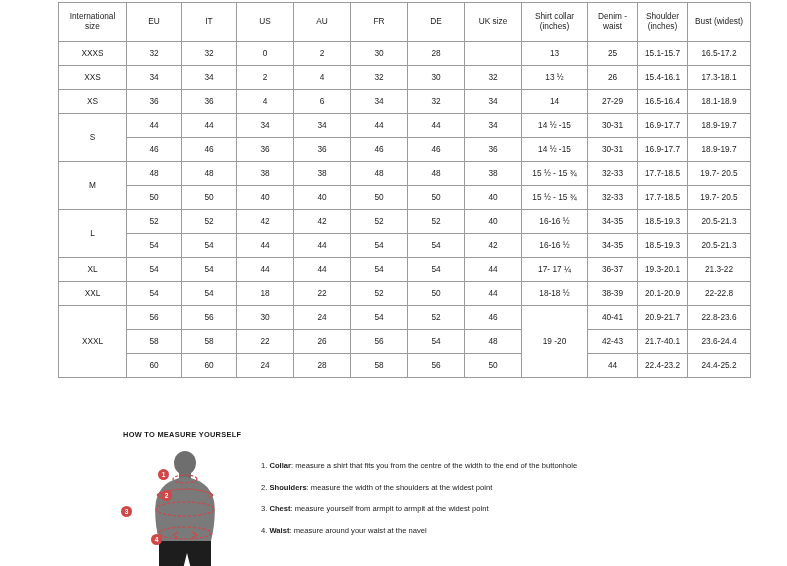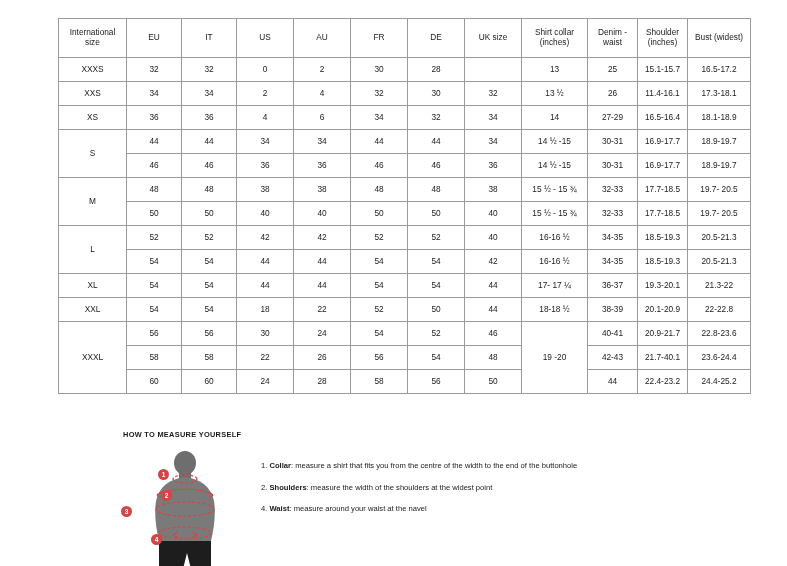--- a/index.html
+++ b/index.html
@@ -11,21 +11,21 @@
     width: 787px;
     height: 566px;
     font-family: "Liberation Sans", sans-serif;
     color: #1a1a1a;
     position: relative;
     overflow: hidden;
   }
   #size-table {
     position: absolute;
     left: 58px;
-    top: 18px;
+    top: 2px;
     width: 672px;
     border-collapse: collapse;
     table-layout: fixed;
   }
   #size-table td, #size-table th {
     border: 1px solid #9a9a9a;
     font-size: 8.3px;
     font-weight: normal;
     text-align: center;
     vertical-align: middle;
@@ -159,21 +159,21 @@
         <td>XXS</td>
         <td>34</td>
         <td>34</td>
         <td>2</td>
         <td>4</td>
         <td>32</td>
         <td>30</td>
         <td>32</td>
         <td>13 ½</td>
         <td>26</td>
-        <td>11.4-16.1</td>
+        <td>15.4-16.1</td>
         <td>17.3-18.1</td>
       </tr>
       <tr>
         <td>XS</td>
         <td>36</td>
         <td>36</td>
         <td>4</td>
         <td>6</td>
         <td>34</td>
         <td>32</td>
@@ -360,16 +360,17 @@
         <path d="M74 86 l -5 -3 M74 86 l -5 3" stroke="#cf4747" stroke-width="1.2" fill="none"></path>
       </svg>
       <div class="marker" style="left:35px; top:20px;">1</div>
       <div class="marker" style="left:38px; top:41px;">2</div>
       <div class="marker" style="left:-2px; top:57px;">3</div>
       <div class="marker" style="left:28px; top:85px;">4</div>
     </div>
     <div class="notes-col" id="notes-col">
         <div class="note"><span class="note-num">1.</span> <b>Collar</b><span>: measure a shirt that fits you from the centre of the width to the end of the buttonhole</span></div>
         <div class="note"><span class="note-num">2.</span> <b>Shoulders</b><span>: measure the width of the shoulders at the widest point</span></div>
+        <div class="note"><span class="note-num">3.</span> <b>Chest</b><span>: measure yourself from armpit to armpit at the widest point</span></div>
         <div class="note"><span class="note-num">4.</span> <b>Waist</b><span>: measure around your waist at the navel</span></div>
       </div>
   </div>
 </div>
 
 </body></html>

